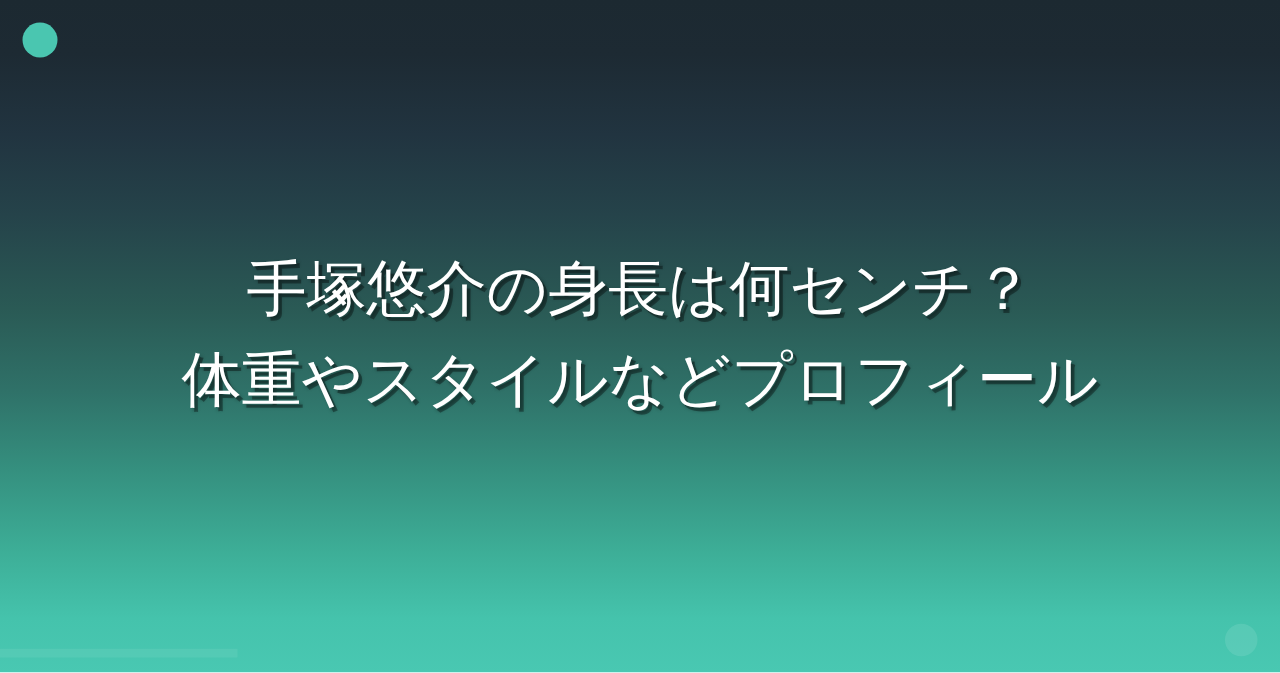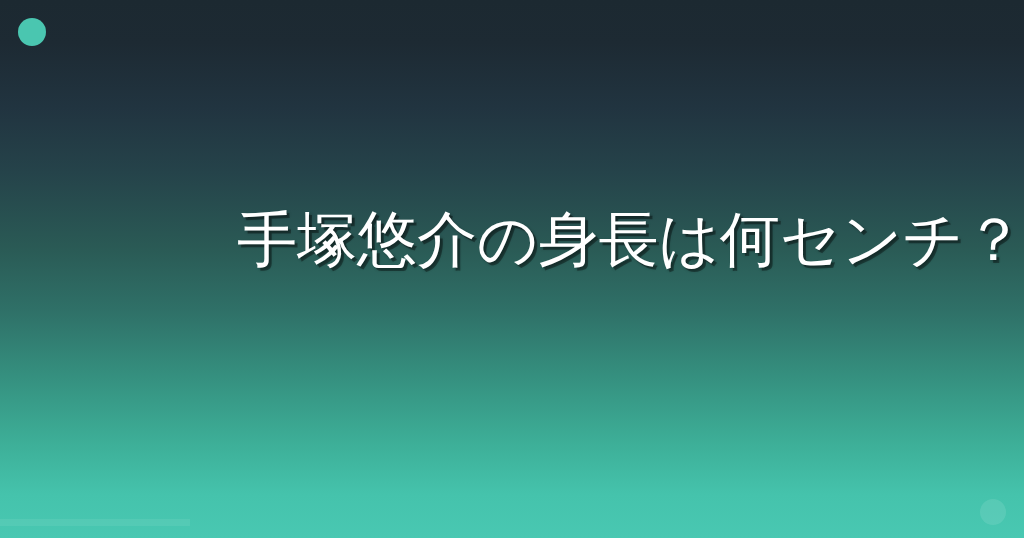--- a/index.html
+++ b/index.html
@@ -56,23 +56,23 @@
     height: 7px;
     background: rgba(255, 255, 255, 0.07);
   }
 
   
   #headline {
     position: absolute;
     left: 0;
     right: 0;
     top: 163px;
-    text-align: right;
+    text-align: center;
     color: #ffffff;
-    font-size: 60px;
+    font-size: 48px;
     line-height: 73px;
     font-weight: 400;
     letter-spacing: 0px;
     text-shadow:
       3px 3px 0 rgba(0, 0, 0, 0.35),
       2px 2px 3px rgba(0, 0, 0, 0.30);
     white-space: nowrap;
     -webkit-font-smoothing: antialiased;
   }
   #headline .line {
@@ -85,15 +85,16 @@
 <div id="banner">
 
   <span class="dot" id="dot-top-left"></span>
 
   <span class="dot" id="dot-bottom-right"></span>
 
   <span id="band-bottom-left"></span>
 
   <h1 id="headline">
     <span class="line">手塚悠介の身長は何センチ？</span>
+    <span class="line">体重やスタイルなどプロフィール</span>
   </h1>
 
 </div>
 
 </body></html>

